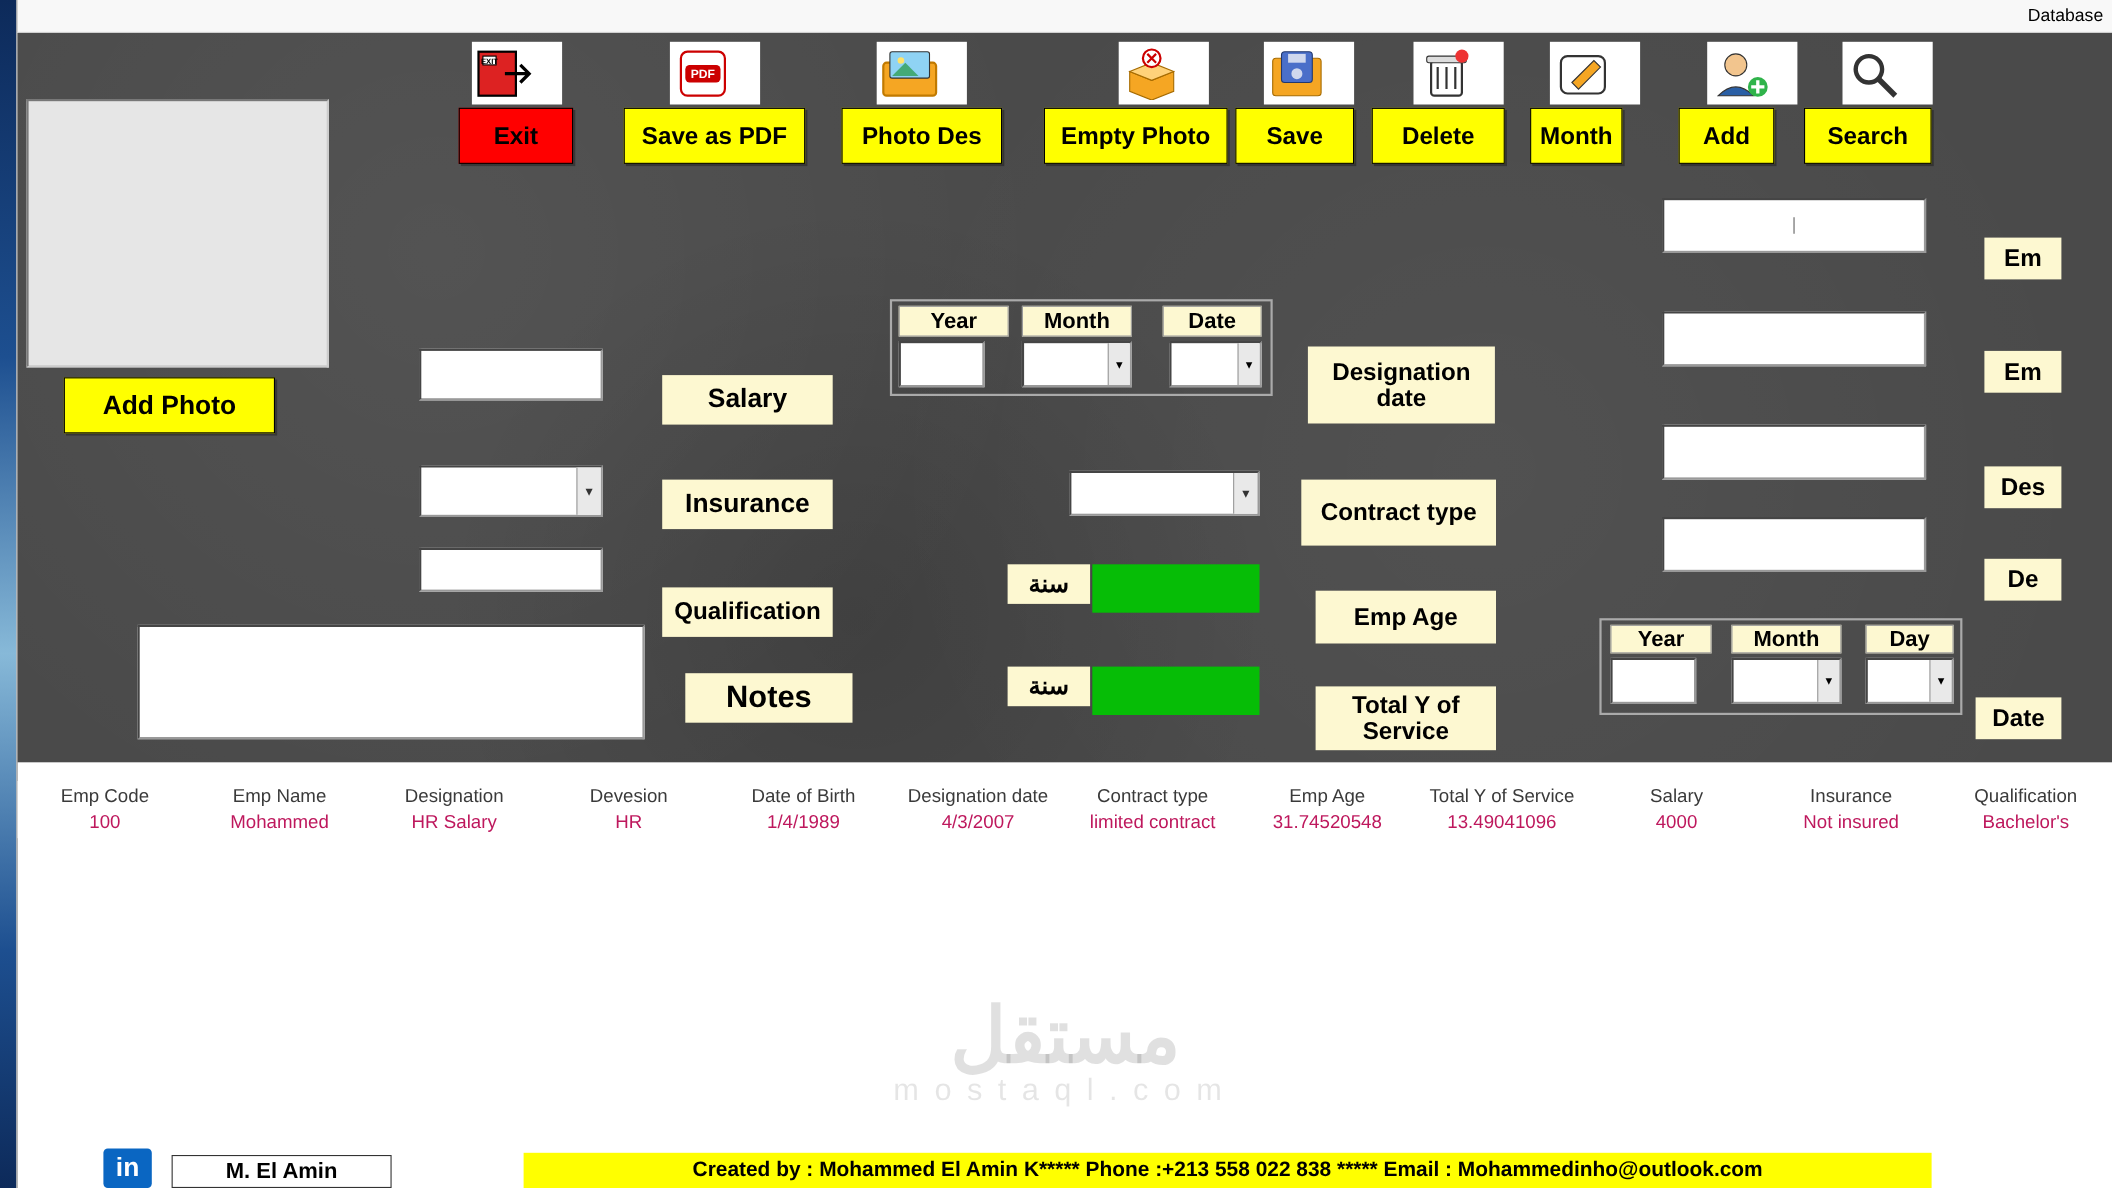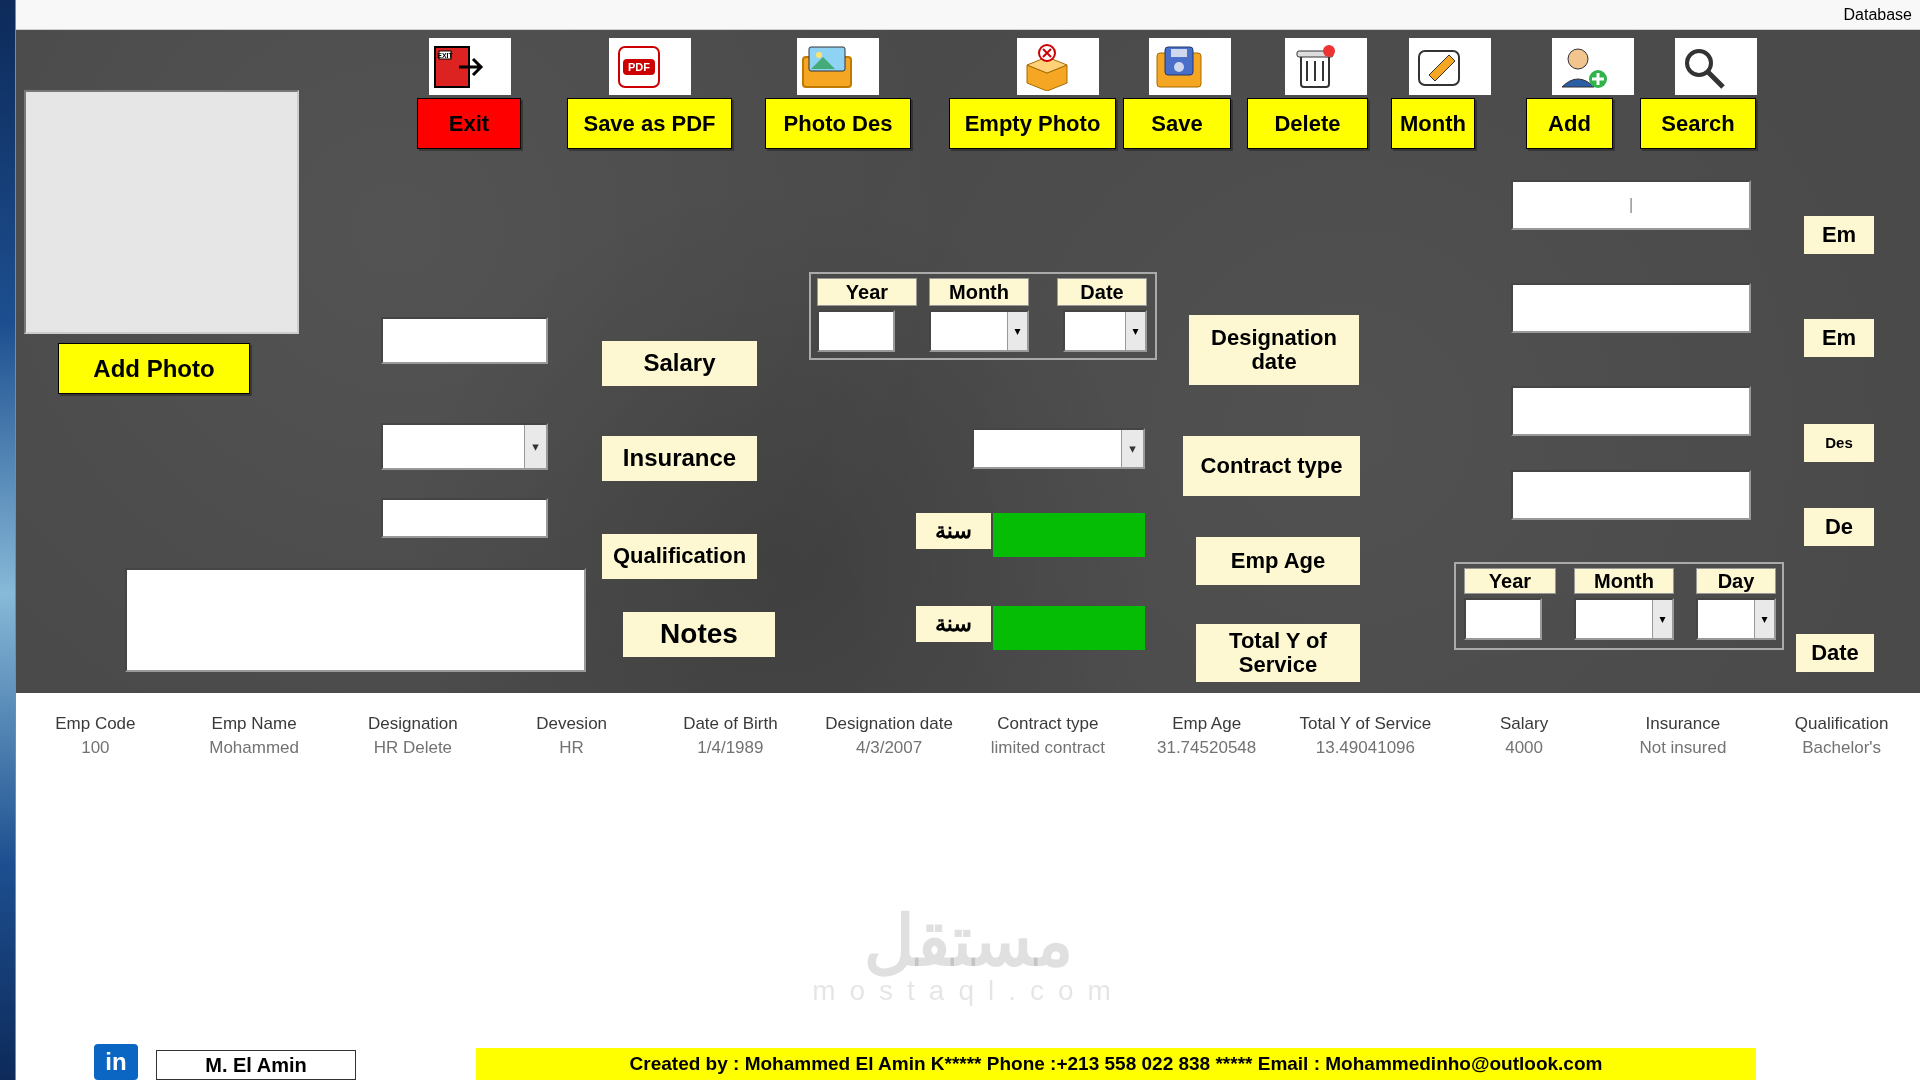--- a/index.html
+++ b/index.html
@@ -71,21 +71,21 @@
   .dg-sel  { background:#fff; border:2px inset #999; display:flex; }
   .dg-sel .arrow { width:20px; background:#e9e9e9; border-left:1px solid #999; display:flex; align-items:center; justify-content:center; font-size:12px;}
   .dg-sel .slot { flex:1; }
 
   .green-box { position:absolute; background:#06bd06; }
   .sane-label { position:absolute; background:#fdf8d1; font-weight:900; display:flex; align-items:center; justify-content:center; font-size:22px;}
 
   
   .grid-area { position:absolute; left:0; top:694px; width:1905px; background:#fff;margin-top:16px; }
   .grid-row  { display:flex; width:100%; font-size:17px; }
-  .grid-cell { flex:1; text-align:center; padding:2px 4px; white-space:nowrap; color:#737373; }
+  .grid-cell { flex:1; text-align:center; padding:2px 4px; white-space:nowrap; color:#be185d; }
   .grid-head .grid-cell { color:#3a3a3a; padding-top:4px;}
   .grid-data .grid-cell { padding-bottom:4px;}
 
   .watermark {
     position:absolute; left:0; top:900px; width:1905px; text-align:center;
     font-size:70px; font-weight:900; letter-spacing:6px; color:rgba(0,0,0,0.12);
     direction:rtl;
   }
   .watermark-sub {
     position:absolute; left:0; top:975px; width:1905px; text-align:center;
@@ -263,21 +263,21 @@
 
     <div class="fld-input" style="left:1495px; top:150px; width:240px; height:50px; display:flex; align-items:center; justify-content:center;">
         <span style="color:#888;">|</span>
       </div>
     <div class="fld-label" style="left:1788px; top:162px; width:70px; height:38px; font-size:22px;">Em</div>
 
     <div class="fld-input" style="left:1495px; top:253px; width:240px; height:50px;"></div>
     <div class="fld-label" style="left:1788px; top:265px; width:70px; height:38px; font-size:22px;">Em</div>
 
     <div class="fld-input" style="left:1495px; top:356px; width:240px; height:50px;"></div>
-    <div class="fld-label" style="left:1788px; top:370px; width:70px; height:38px; font-size:15px;">Des</div>
+    <div class="fld-label" style="left:1788px; top:370px; width:70px; height:38px; font-size:22px;">Des</div>
 
     <div class="fld-input" style="left:1495px; top:440px; width:240px; height:50px;"></div>
     <div class="fld-label" style="left:1788px; top:454px; width:70px; height:38px; font-size:22px;">De</div>
 
     <div class="date-group" style="left:1438px; top:532px; width:330px; height:88px;">
       <div class="dg-head" style="position:absolute; left:8px; top:4px; width:92px; height:26px; font-size:20px;">Year</div>
       <div class="dg-head" style="position:absolute; left:118px; top:4px; width:100px; height:26px; font-size:20px;">Month</div>
       <div class="dg-head" style="position:absolute; left:240px; top:4px; width:80px; height:26px; font-size:20px;">Day</div>
       <div class="dg-sel" style="position:absolute; left:8px; top:34px; width:78px; height:42px;">
           <div class="slot"></div>
@@ -305,21 +305,21 @@
         <div class="grid-cell">Contract type</div>
         <div class="grid-cell">Emp Age</div>
         <div class="grid-cell">Total Y of Service</div>
         <div class="grid-cell">Salary</div>
         <div class="grid-cell">Insurance</div>
         <div class="grid-cell">Qualification</div>
       </div>
     <div class="grid-row grid-data" id="grid-data">
         <div class="grid-cell">100</div>
         <div class="grid-cell">Mohammed</div>
-        <div class="grid-cell">HR Delete</div>
+        <div class="grid-cell">HR Salary</div>
         <div class="grid-cell">HR</div>
         <div class="grid-cell">1/4/1989</div>
         <div class="grid-cell">4/3/2007</div>
         <div class="grid-cell">limited contract</div>
         <div class="grid-cell">31.74520548</div>
         <div class="grid-cell">13.49041096</div>
         <div class="grid-cell">4000</div>
         <div class="grid-cell">Not insured</div>
         <div class="grid-cell">Bachelor's</div>
       </div>

